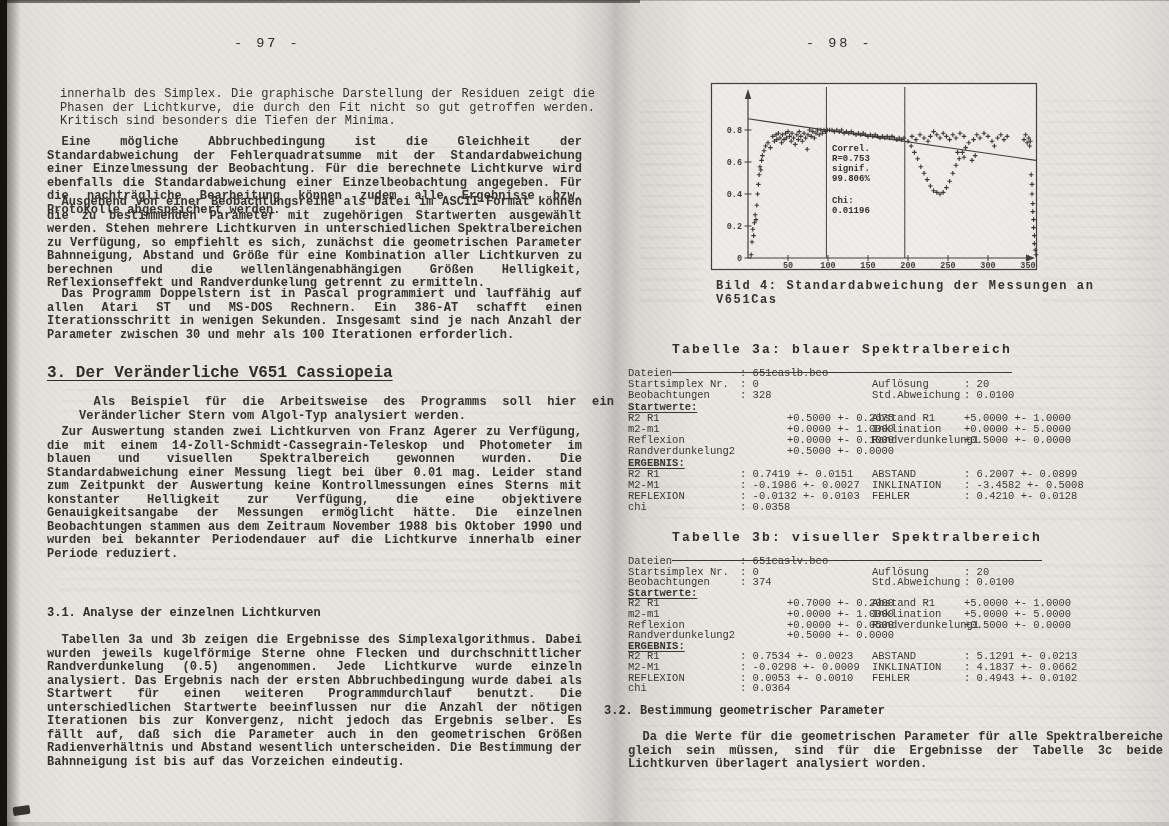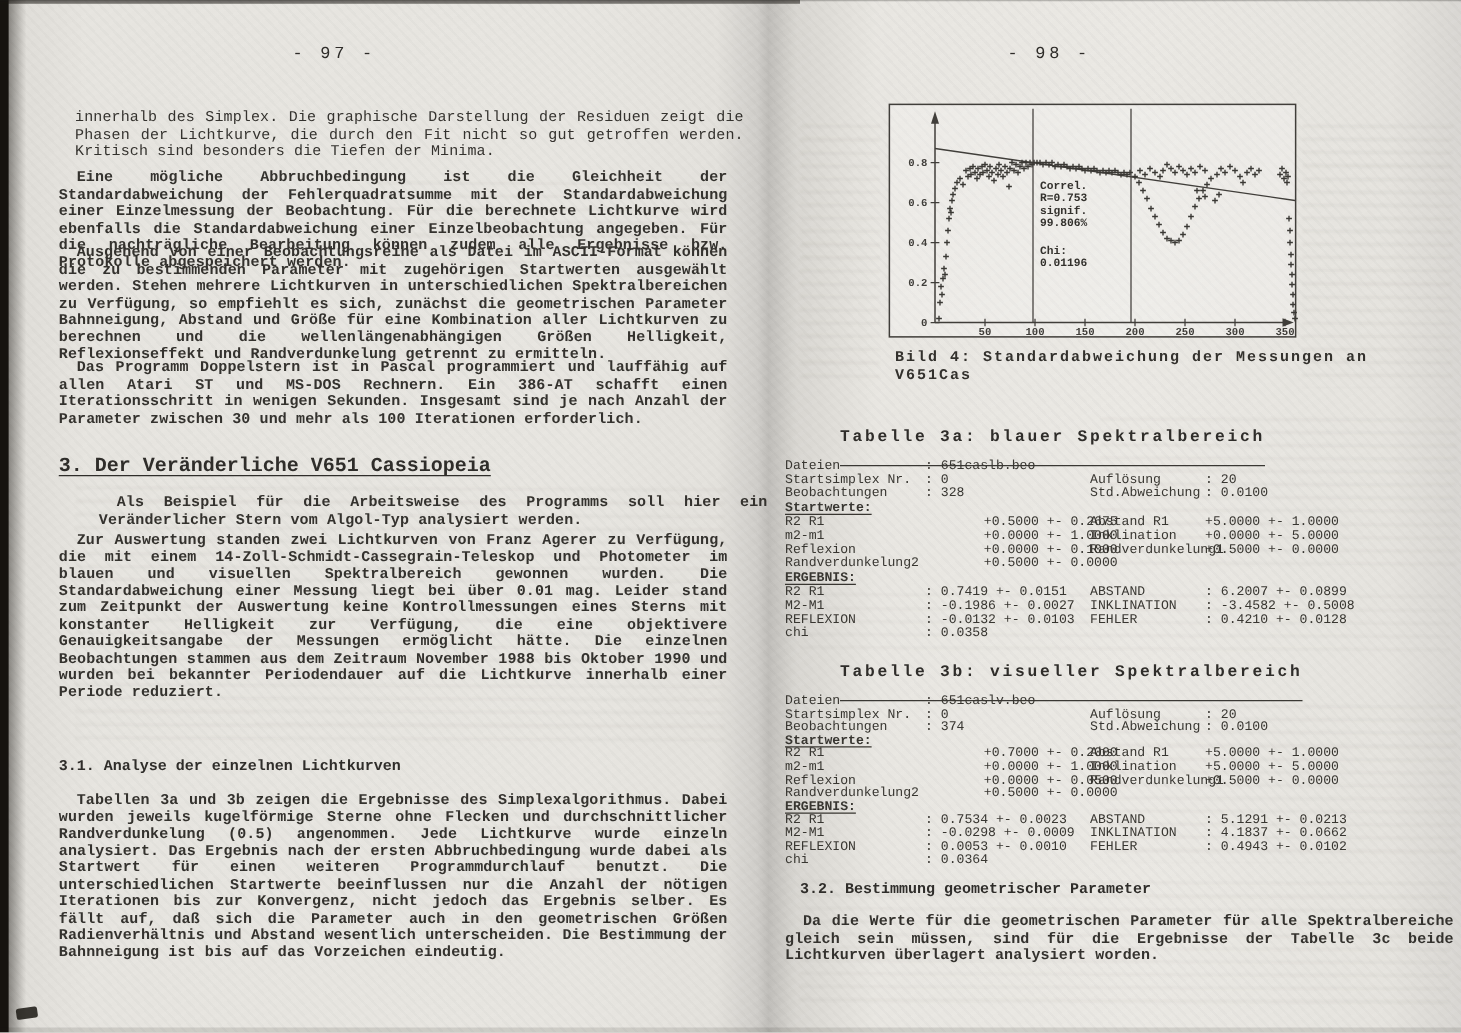--- a/index.html
+++ b/index.html
@@ -289,14 +289,14 @@
       <span class="tc val">: 0.4943 +- 0.0102</span>
     </div>
     <div class="trow">
       <span class="tc lab">chi</span>
       <span class="tc val">: 0.0364</span>
       <span class="tc lab"></span>
       <span class="tc val"></span>
     </div>
   </div>
 
-<div class="h-plain" style="left:640px;top:704px;font-weight:700;">3.2. Bestimmung geometrischer Parameter</div>
+<div class="h-plain" style="left:604px;top:704px;font-weight:700;">3.2. Bestimmung geometrischer Parameter</div>
 <div class="p ind" style="left:628px;top:731px;">Da die Werte für die geometrischen Parameter für alle Spektralbereiche gleich sein müssen, sind für die Ergebnisse der Tabelle 3c beide Lichtkurven überlagert analysiert worden.</div>
 
 </body></html>

